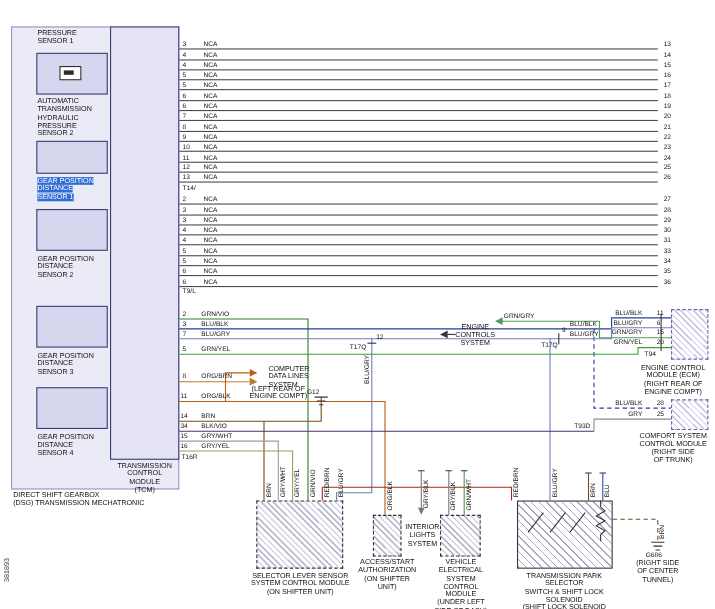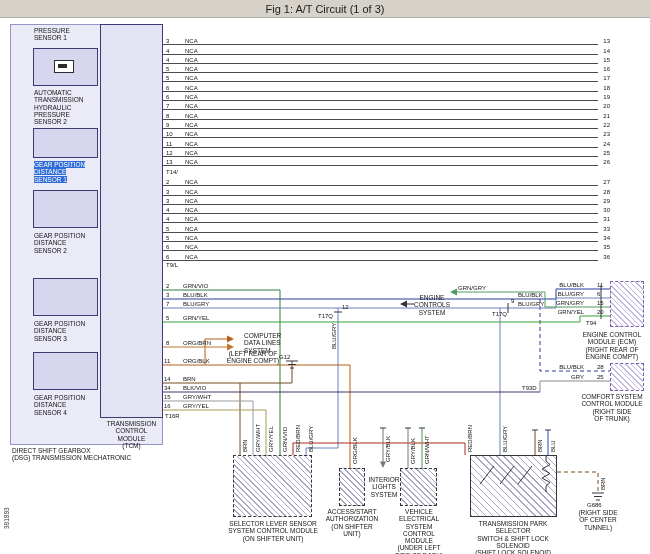--- a/index.html
+++ b/index.html
@@ -53,23 +53,20 @@
   .s-blu{stroke:var(--c-blu)}
   .dash{stroke-dasharray:4 3}
   .docnum{position:absolute;left:3px;top:529px;font-size:6.5px;white-space:nowrap;
     transform:rotate(-90deg);transform-origin:0 0;color:#3a3a3a}
 </style>
 </head>
 <body>
 
 <div class="screen">
 
-  <div class="titlebar">
-    <span>Fig 1: A/T Circuit (1 of 3)</span>
-  </div>
 
   <div class="canvas">
 
     <div class="box outer" style="left:10px;top:5px;width:153px;height:421px"></div>
     <div class="box tcmbox" style="left:100px;top:5px;width:63px;height:394px"></div>
 
     <div class="box comp" style="left:33px;top:29px;width:65px;height:38px">
       <div class="sensor-icon"></div>
     </div>
     <div class="box comp" style="left:33px;top:109px;width:65px;height:30px"></div>

